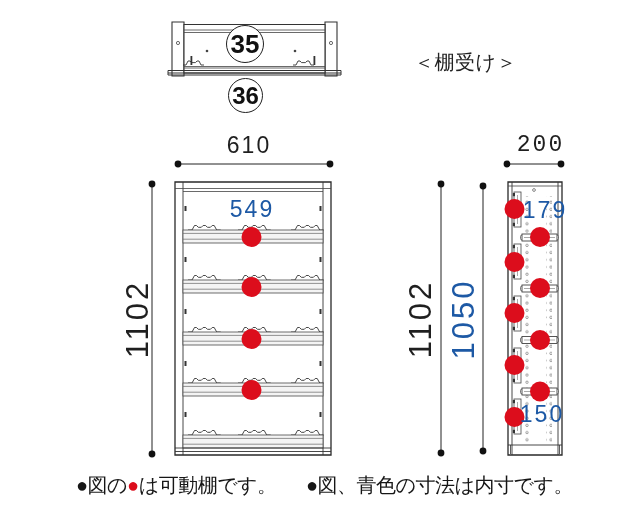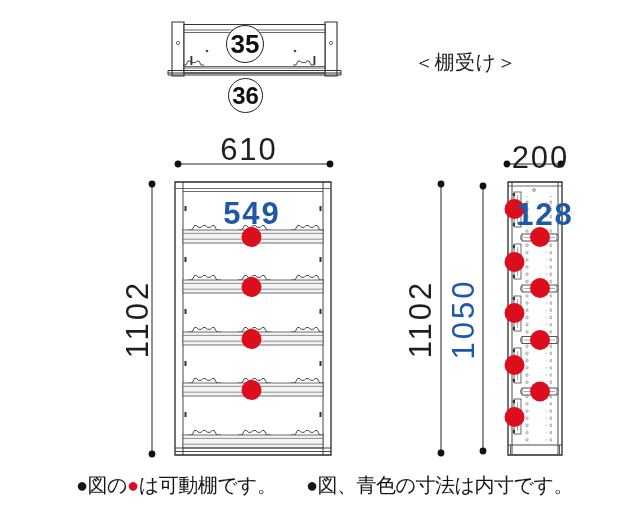--- a/index.html
+++ b/index.html
@@ -7,24 +7,24 @@
     --blue:#1d59a5;
     --ink:#1f1f1f;
   }
   html,body{margin:0;padding:0;background:#fff;}
   .canvas{
     position:relative;width:577px;height:509px;background:#fff;overflow:hidden;
     font-family:"Liberation Sans","DejaVu Sans",sans-serif;color:var(--ink);
   }
   svg{position:absolute;display:block;}
   .dim{
-    position:absolute;font-size:31px;letter-spacing:2px;line-height:1;
+    position:absolute;font-size:23px;letter-spacing:2px;line-height:1;
     text-align:center;color:var(--ink);white-space:nowrap;
   }
-  .dim.blue{color:var(--blue);font-weight:bold;}
+  .dim.blue{color:var(--blue);}
   .vdim{
     position:absolute;width:110px;height:32px;font-size:31px;letter-spacing:3px;
     line-height:32px;text-align:center;white-space:nowrap;
     transform:rotate(-90deg);transform-origin:center;color:var(--ink);
   }
   .vdim.blue{color:var(--blue);}
   .badge{
     position:absolute;border:1.8px solid #222;border-radius:50%;background:#fff;
     display:flex;align-items:center;justify-content:center;
     font-weight:600;color:#111;box-sizing:border-box;line-height:1;
@@ -218,23 +218,24 @@
       <circle class="dotred" cx="112" cy="132" r="10"></circle>
       <circle class="dotred" cx="112" cy="184" r="10"></circle>
       <circle class="dotred" cx="112" cy="235.5" r="10"></circle>
     </g>
   </svg>
 
   <div class="dim" style="left:218px;top:134px;width:62px;">610</div>
   <div class="vdim" style="left:83px;top:303px;">1102</div>
   <div class="dim blue" style="left:221px;top:198px;width:62px;">549</div>
 
-  <div class="dim" style="left:510px;top:142px;width:61px;">200</div>
+  <div class="dim" style="left:510px;top:134px;width:61px;font-family:Liberation Mono, monospace;">200</div>
   <div class="vdim" style="left:366px;top:303px;">1102</div>
   <div class="vdim blue" style="left:409px;top:303px;">1050</div>
-  <div class="dim blue" style="left:514px;top:199px;width:62px;">128</div>
+  <div class="dim blue" style="left:514px;top:199px;width:62px;">179</div>
+  <div class="dim blue" style="left:511px;top:403px;width:62px;">150</div>
 
   <div class="legend" style="left:306px;top:472px;">●図、青色の寸法は内寸です。</div>
   <div class="legend" style="left:76px;top:472px;">
     <span>●図の</span><span class="red">●</span><span>は可動棚です。</span>
   </div>
 
 </div>
 
 </body></html>

